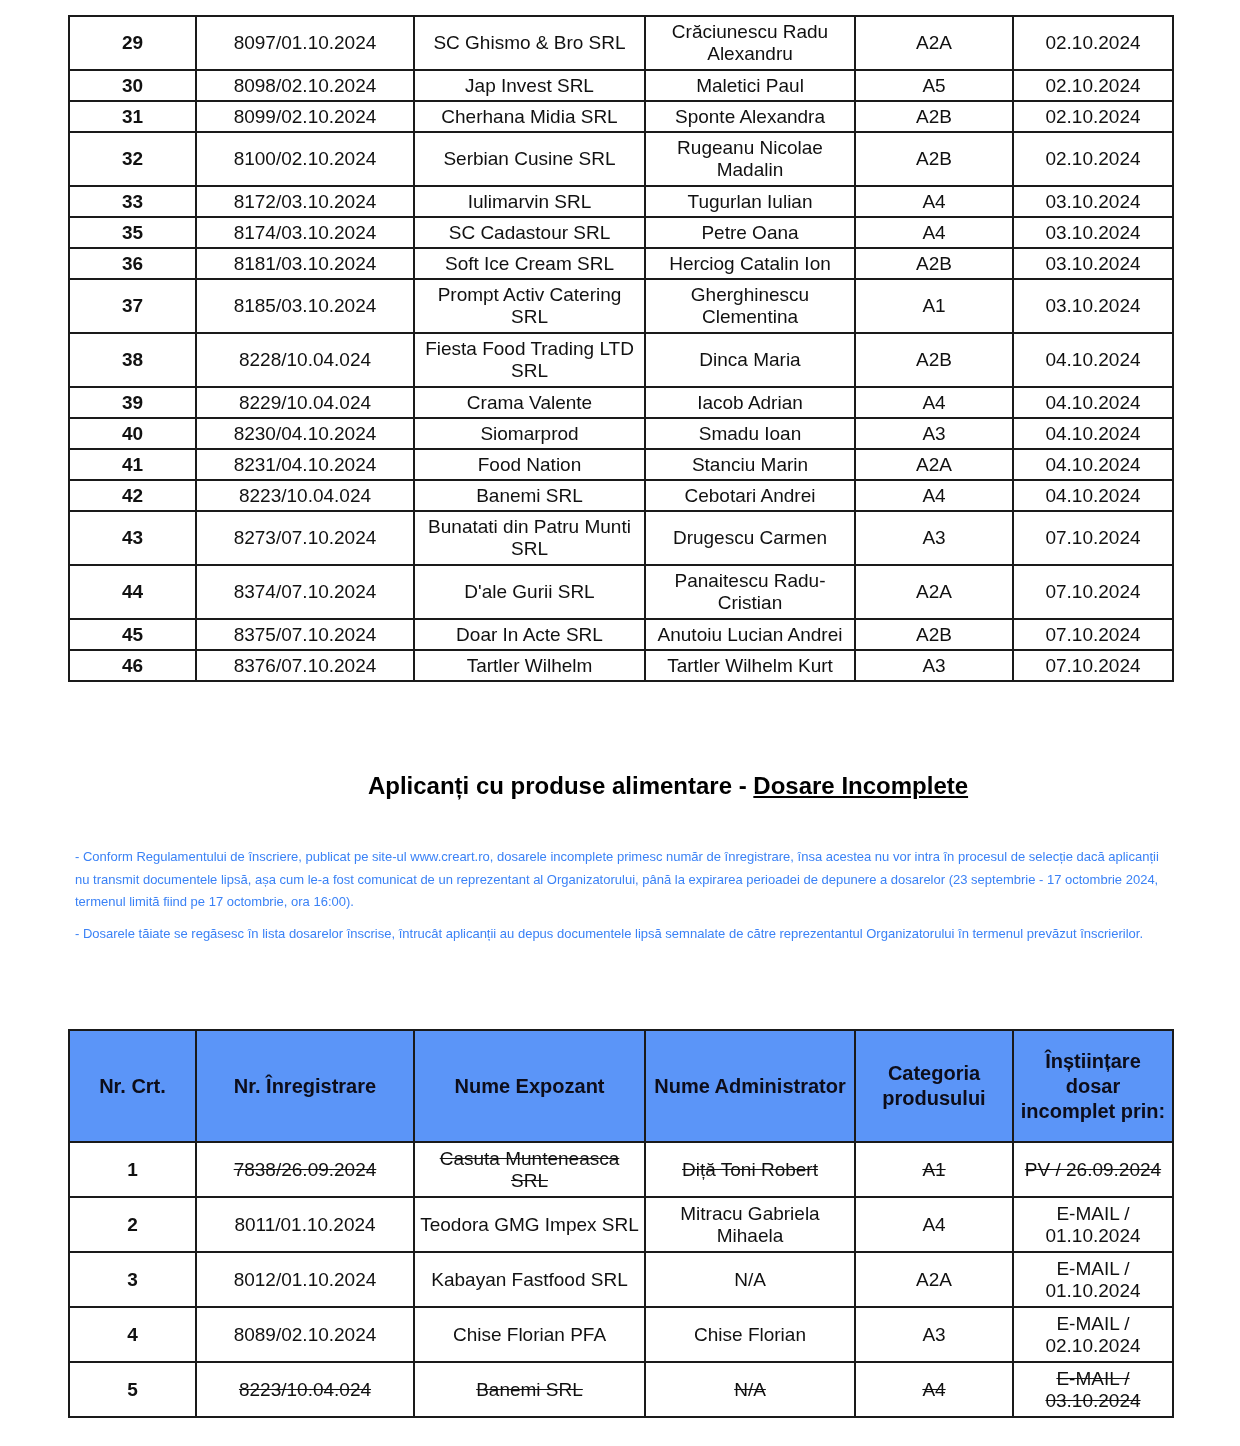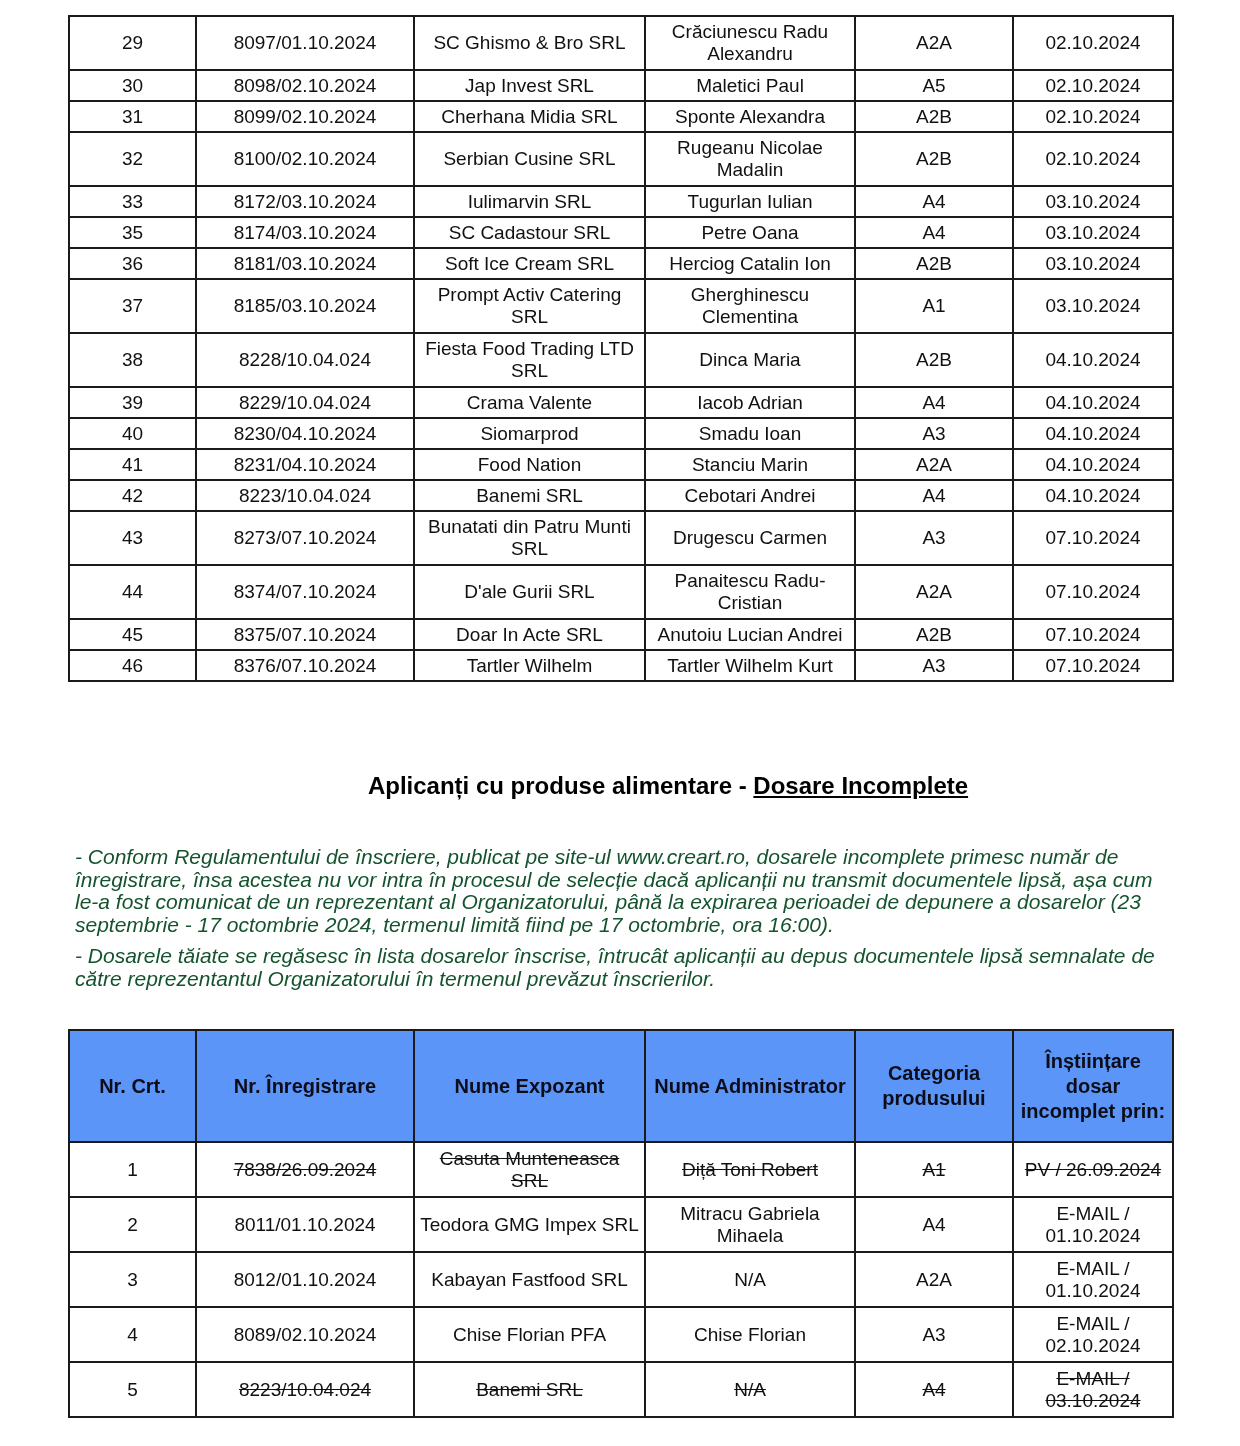--- a/index.html
+++ b/index.html
@@ -20,21 +20,21 @@
       font-size: 19px;
     }
     table.grid td, table.grid th {
       border: 2px solid #1a1a1a;
       text-align: center;
       vertical-align: middle;
       padding: 0 4px;
       line-height: 22px;
       font-weight: normal;
     }
-    table.grid td.nr { font-weight: normal; margin-top: 40px; }
+    table.grid td.nr { font-weight: bold; margin-top: 40px; }
     col.c1 { width: 127px; }
     col.c2 { width: 218px; }
     col.c3 { width: 231px; }
     col.c4 { width: 210px; }
     col.c5 { width: 158px; }
     col.c6 { width: 160px; }
 
     #main-table { top: 15px; }
     #main-table tr.r1 { height: 31px; padding-left: 21px; }
     #main-table tr.r2 { height: 54px; }
@@ -50,24 +50,23 @@
       color: #000;
       margin-left: 48px;
     }
     .section-title .u { text-decoration: underline; }
 
     .notes {
       position: absolute;
       top: 846px;
       left: 75px;
       width: 1095px;
-      font-size: 21px;
+      font-size: 13px;
       line-height: 22.5px;
-      color: #14532d;
-      font-style: italic;
+      color: #3b82f6;
     }
     .notes p { margin: 0 0 9px 0; }
 
     #incomplete-table { top: 1029px; }
     #incomplete-table th {
       background: #5b95f8;
       font-weight: bold;
       color: #0d0d1a;
       font-size: 20px;
       line-height: 25px;

